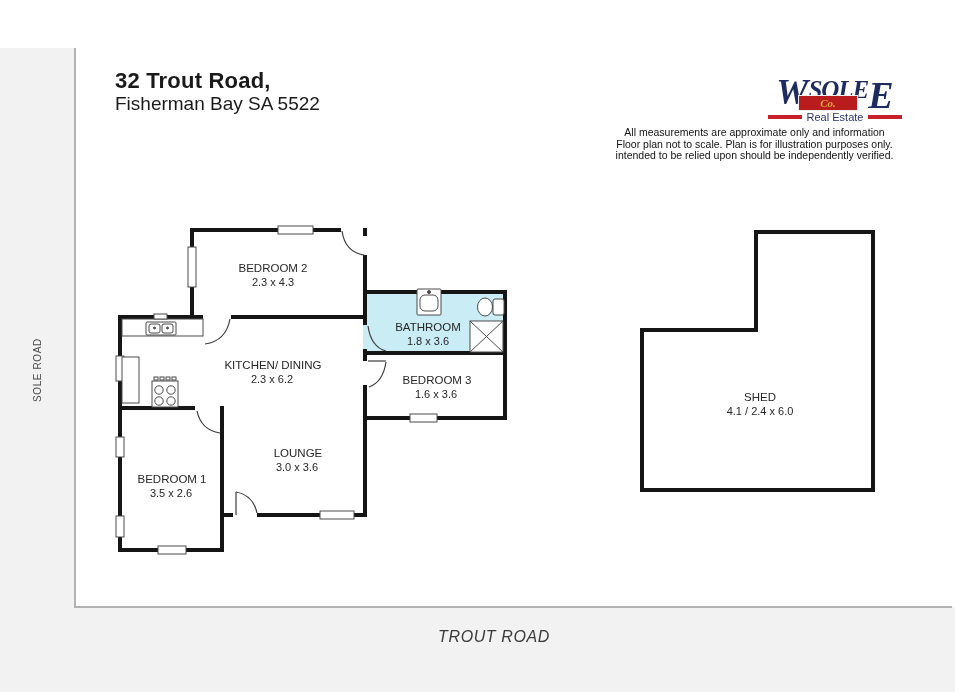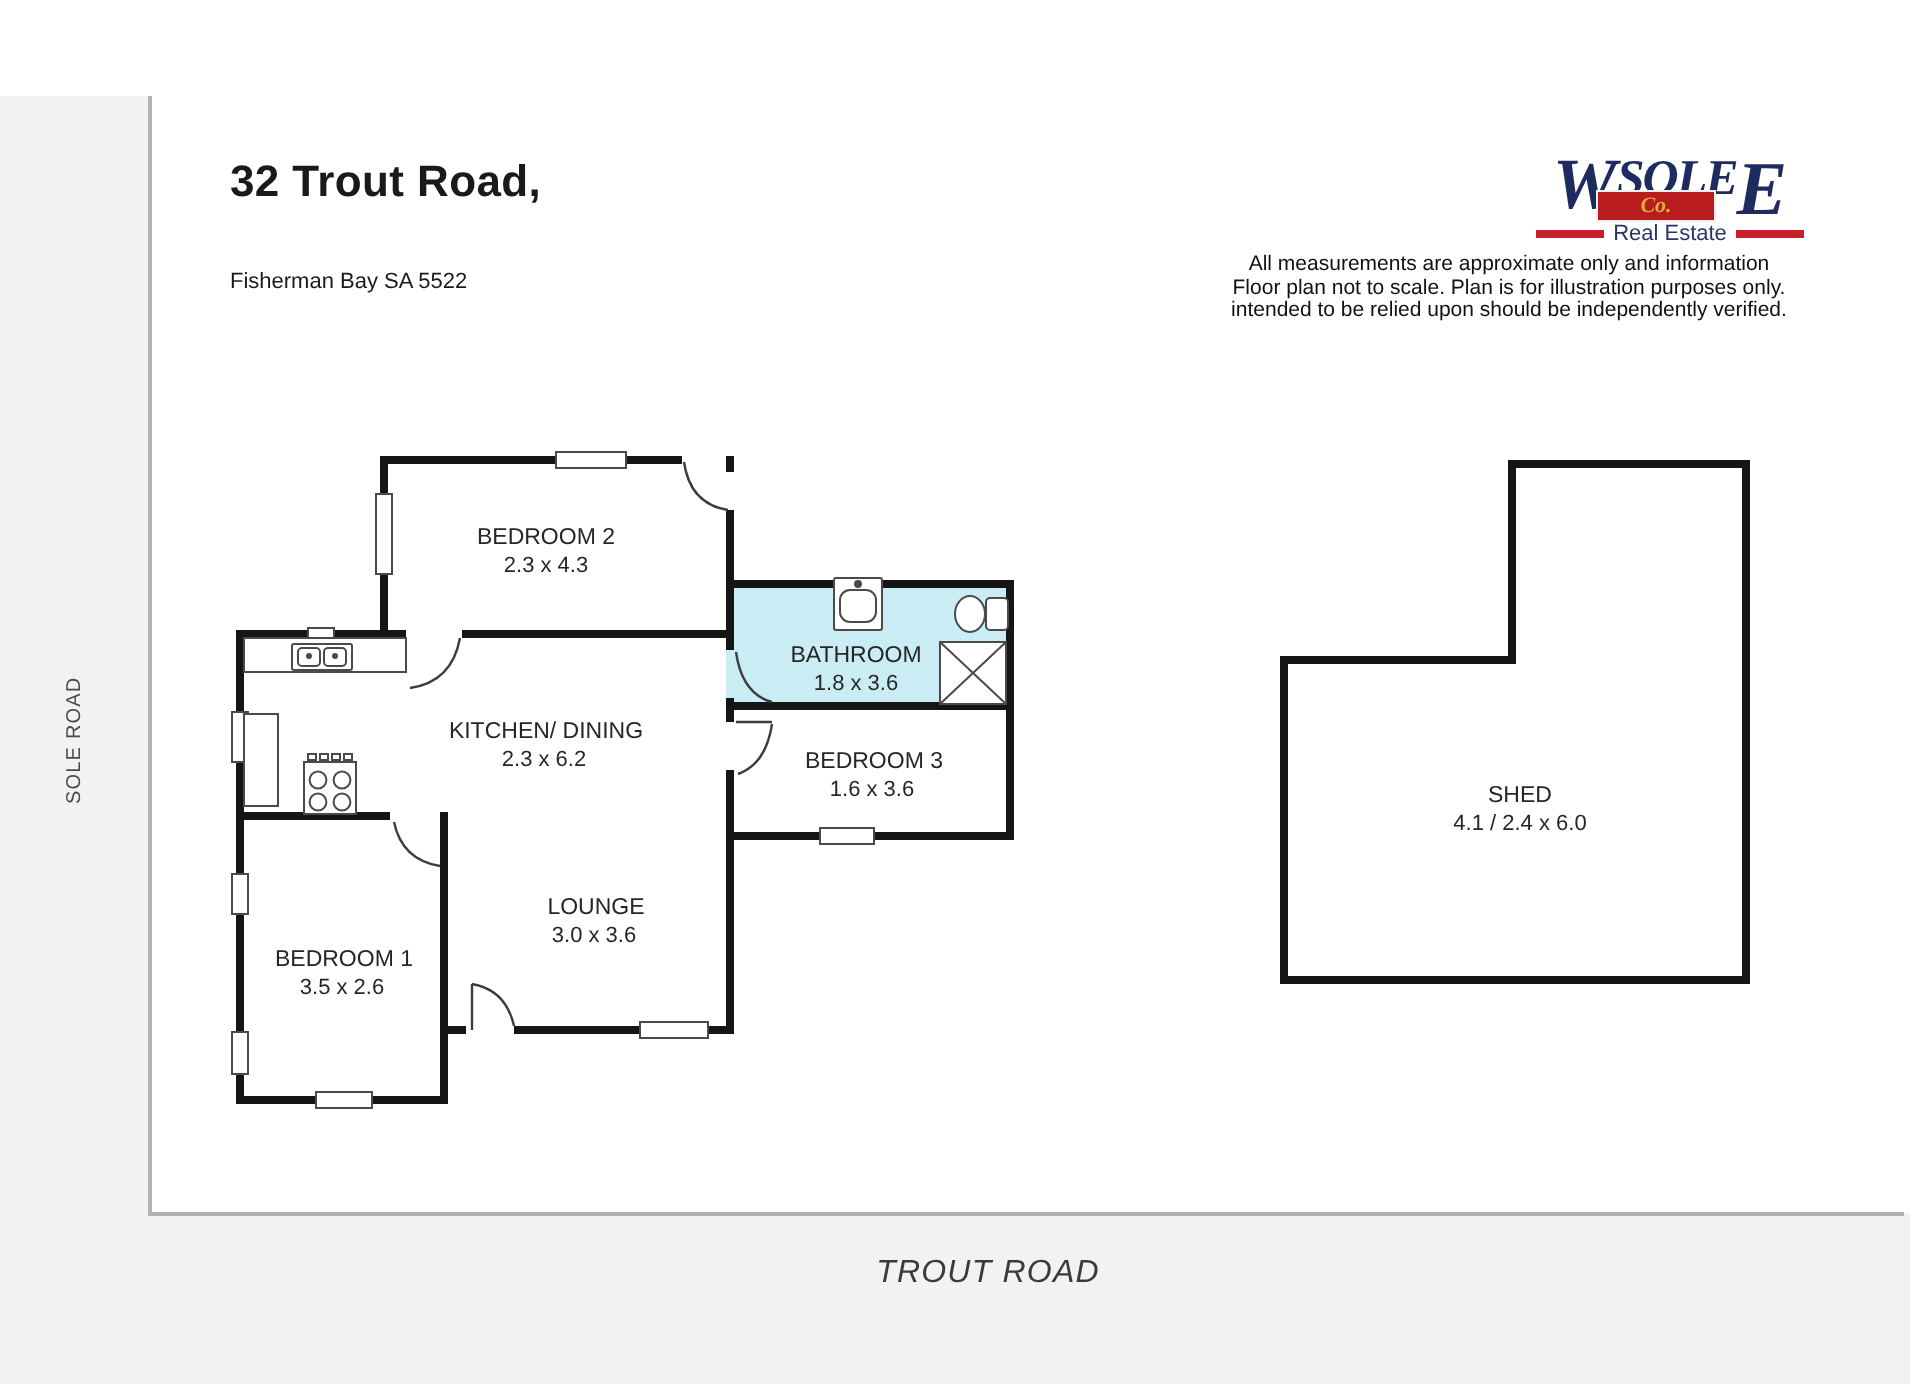--- a/index.html
+++ b/index.html
@@ -8,23 +8,23 @@
     background:#ffffff;
     font-family:"Liberation Sans", sans-serif;
   }
   
   .strip-left{position:absolute;left:0;top:48px;width:74px;height:559px;background:#f2f2f2;}
   .strip-bottom{position:absolute;left:0;top:607px;width:955px;height:85px;background:#f2f2f2;}
   .boundary-v{position:absolute;left:74px;top:48px;width:2px;height:559px;background:#b2b2b2;}
   .boundary-h{position:absolute;left:74px;top:606px;width:878px;height:2px;background:#b2b2b2;}
 
   
-  .header{position:absolute;left:115px;top:78px;color:#1a1a1a;}
+  .header{position:absolute;left:115px;top:68px;color:#1a1a1a;}
   .header .title{font-size:22px;font-weight:bold;line-height:25px;letter-spacing:0.2px;}
-  .header .subtitle{font-size:11px;line-height:21px;margin-top:28px;}
+  .header .subtitle{font-size:19px;line-height:21px;}
 
   
   .logo{position:absolute;left:766px;top:74px;width:138px;height:50px;}
   .logo-word{
     display:flex;align-items:flex-start;justify-content:center;
     font-family:"Liberation Serif", serif;font-style:italic;font-weight:bold;
     color:#1e2b5f;line-height:1;
   }
   .logo-word .lw{font-size:36px;}
   .logo-word .lmid{font-size:25px;letter-spacing:-1px;margin-top:3px;}

